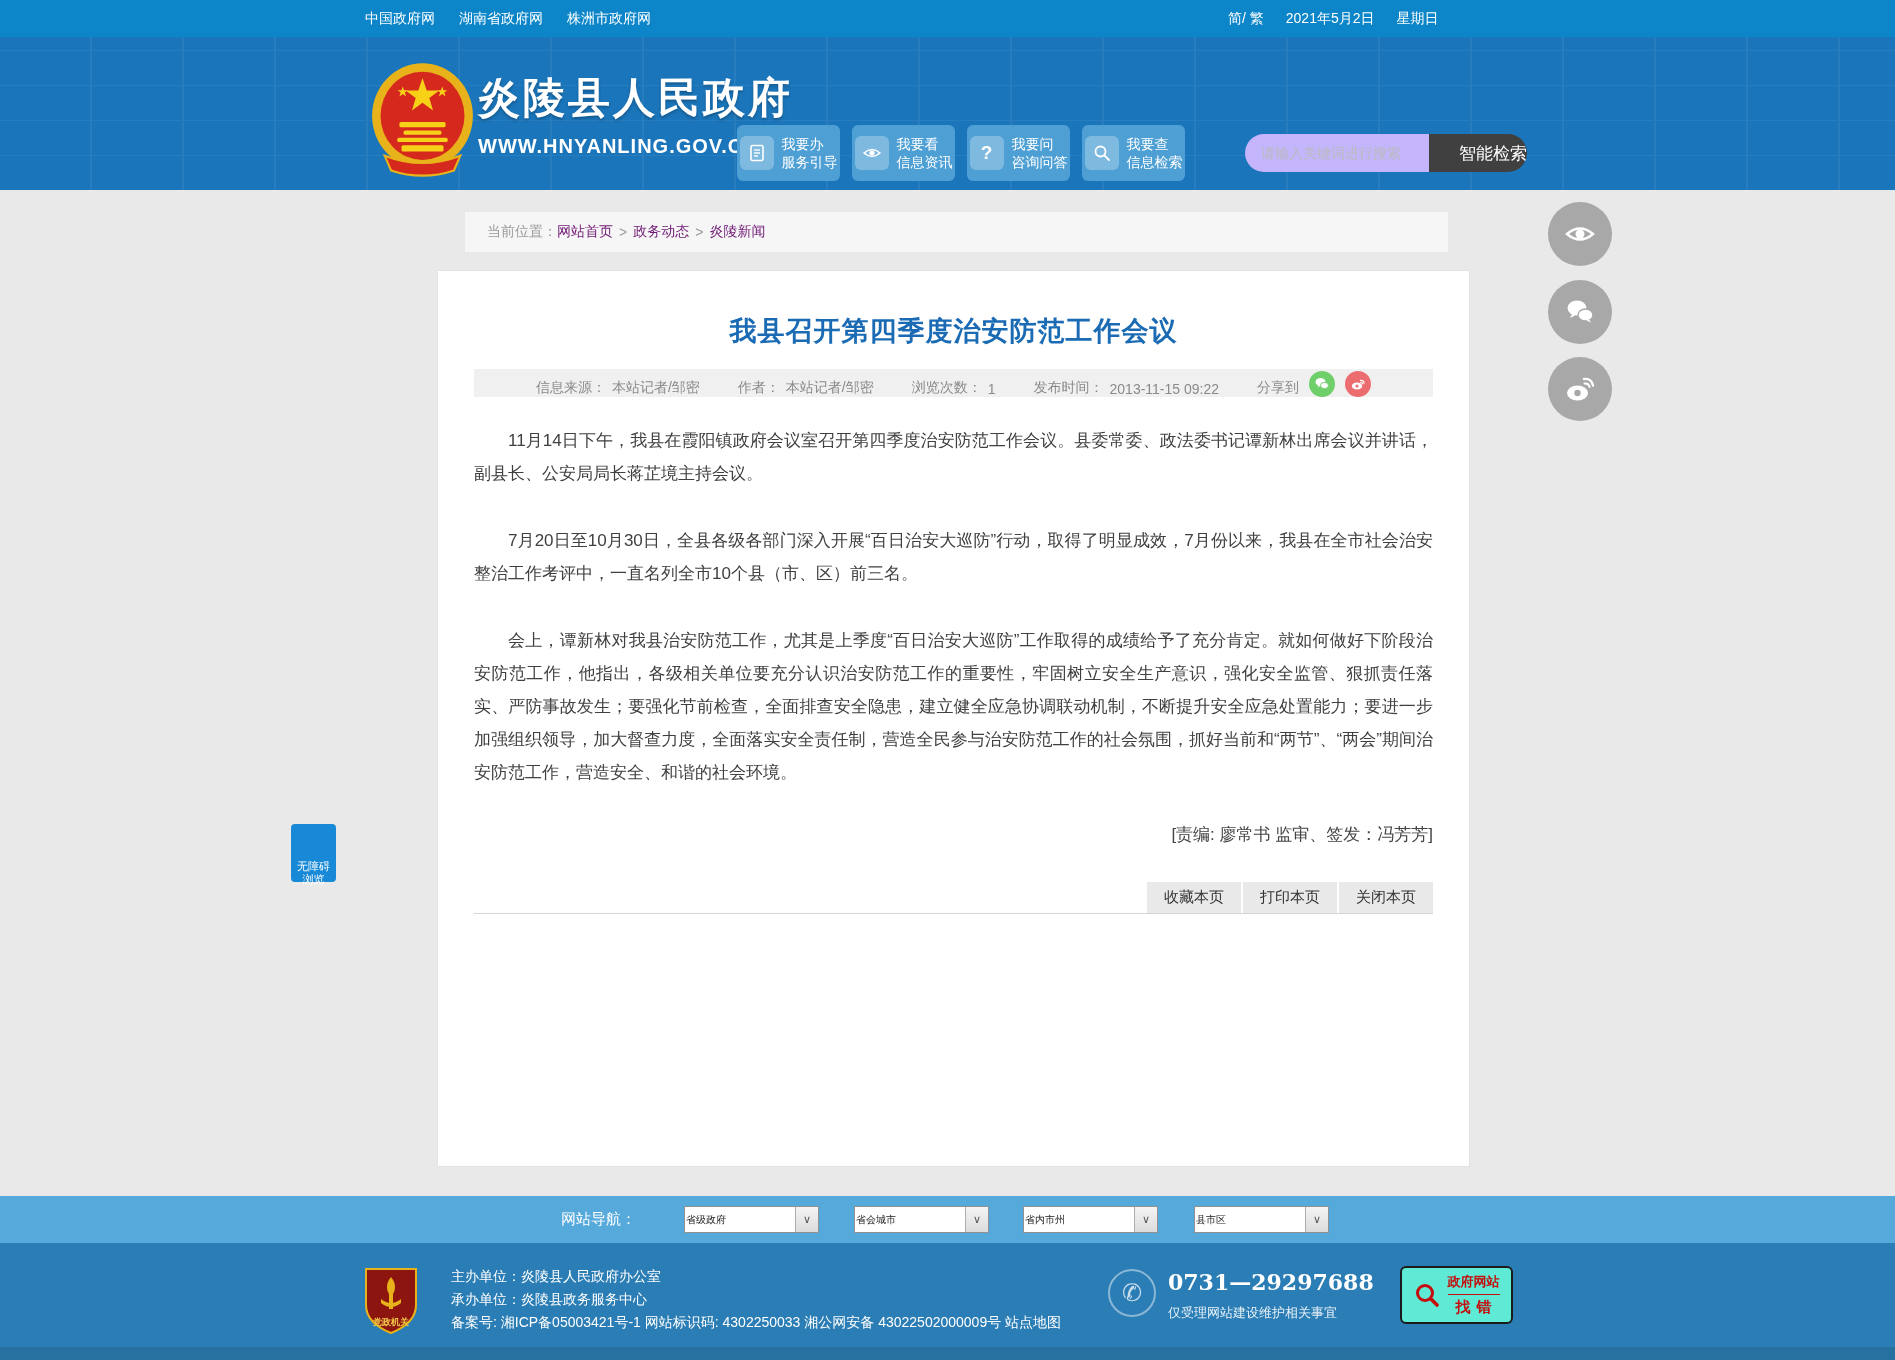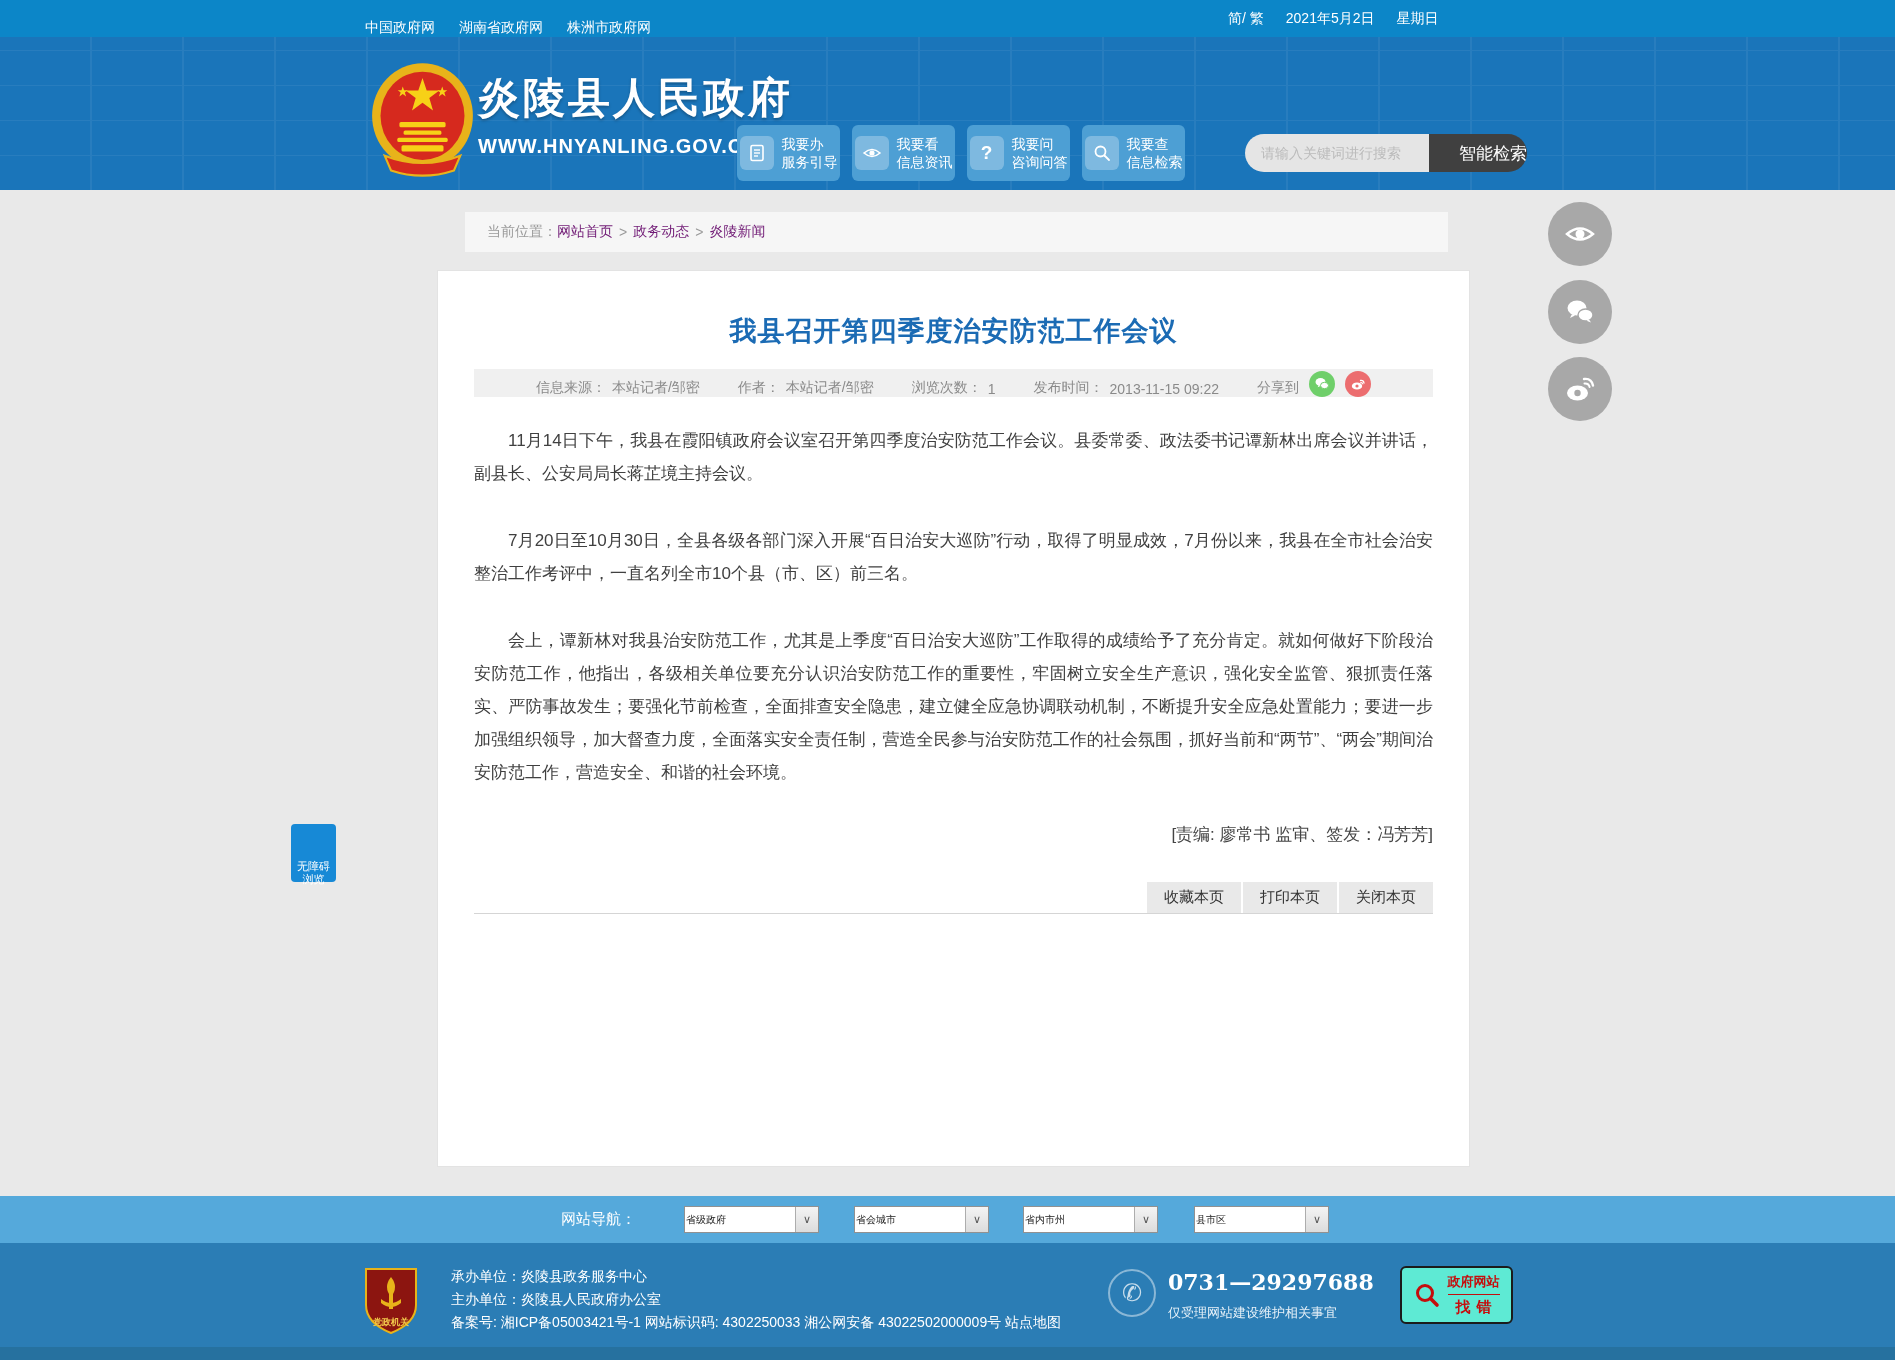--- a/index.html
+++ b/index.html
@@ -6,38 +6,38 @@
   html,body { width:1895px; height:1360px; }
   body {
     position:relative;
     font-family:"Liberation Sans","DejaVu Sans",sans-serif;
     background:#e9e9e9;
     overflow:hidden;
     color:#333;
   }
   
   .topbar { position:absolute; top:0; left:0; width:100%; height:37px; background:#0c86c8; }
-  .topbar-links { position:absolute; left:365px; top:0; height:37px; display:flex; align-items:flex-end; gap:24px; }
+  .topbar-links { position:absolute; left:365px; top:0; height:37px; display:flex; align-items:center; gap:24px; }
   .topbar-links span { color:#fff; font-size:14px; cursor:pointer; }
   .topbar-right { position:absolute; left:1228px; top:0; height:37px; display:flex; align-items:center; gap:22px; color:#fff; font-size:14px; }
   
   .header { position:absolute; top:37px; left:0; width:100%; height:153px; background:#1a75ba; overflow:hidden; }
   .header-deco { position:absolute; right:0; top:0; width:100%; height:100%; opacity:.06;
     background:repeating-linear-gradient(90deg, transparent 0 90px, #fff 90px 92px),
                repeating-linear-gradient(0deg, transparent 0 34px, #fff 34px 35px); }
   .emblem { position:absolute; left:370px; top:24px; width:105px; height:118px; }
   .site-ident { position:absolute; left:478px; top:33px; }
   .site-name { color:#fff; font-size:42px; font-weight:bold; letter-spacing:3px; text-shadow:0 2px 3px rgba(0,0,0,.25); }
   .site-url { color:#fff; font-size:20px; font-weight:bold; letter-spacing:1px; margin-top:9px; }
   .qbtns { position:absolute; left:737px; top:88px; display:flex; gap:12px; }
   .qbtn { width:103px; height:56px; background:#4d9fd4; border-radius:6px; display:flex; align-items:center; justify-content:center; gap:8px; cursor:pointer; }
   .qicon { width:34px; height:34px; border-radius:6px; background:rgba(255,255,255,.28); display:flex; align-items:center; justify-content:center; color:#fff; font-weight:bold; font-size:19px; flex:none; }
   .qtext { color:#fff; font-size:14px; line-height:18px; white-space:nowrap; }
   .searchbox { position:absolute; left:1245px; top:97px; height:38px; display:flex; }
-  .search-input { width:184px; height:38px; border:none; outline:none; background:#e5e5e5; border-radius:19px 0 0 19px; padding:16px 16px; font-size:14px; color:#333; }
+  .search-input { width:184px; height:38px; border:none; outline:none; background:#c4b5fd; border-radius:19px 0 0 19px; padding:16px 16px; font-size:14px; color:#333; }
   .search-input::placeholder { color:#bbb; }
   .search-btn { width:98px; height:38px; border:none; background:#404040; color:#fff; font-size:17px; border-radius:0 19px 19px 0; cursor:pointer;text-align:right; }
   
   .breadcrumb-bar { position:absolute; top:212px; left:465px; width:983px; height:40px; background:#f6f6f6; display:flex; align-items:center; padding-left:22px; font-size:14px; color:#9a9a9a; }
   .breadcrumb-bar a { color:#701a75; text-decoration:none; cursor:pointer; }
   .crumb-sep { margin:0 6px; }
   
   .card { position:absolute; top:270px; left:437px; width:1033px; height:897px; background:#fff; border:1px solid #e3e3e3; padding:0 36px; overflow:hidden; }
   .article-title { margin-top:42px; text-align:center; font-size:27px; font-weight:bold; color:#1b6bb4; letter-spacing:1px; }
   .metabar { margin-top:20px; height:28px; background:#f0f0f0; display:flex; align-items:flex-end; justify-content:center; gap:6px; font-size:14px; color:#8a8a8a; }
@@ -238,22 +238,22 @@
 <div class="footer">
   <svg class="badge-shield" viewBox="0 0 56 70">
     <path d="M3 4 L53 4 L53 40 Q53 58 28 68 Q3 58 3 40 Z" fill="#8c1510" stroke="#e8b31a" stroke-width="2"></path>
     <path d="M28 12 Q36 22 28 32 Q20 22 28 12 Z" fill="#e8b31a"></path>
     <rect x="26" y="26" width="4" height="18" fill="#e8b31a"></rect>
     <path d="M18 34 Q28 42 38 34 L38 38 Q28 46 18 38 Z" fill="#e8b31a"></path>
     <text x="28" y="60" text-anchor="middle" font-size="9" fill="#f2c94c" font-weight="bold">党政机关</text>
   </svg>
 
   <div class="footer-text">
+    <div><span>主办单位：</span><span>炎陵县人民政府办公室</span></div>
     <div><span>承办单位：</span><span>炎陵县政务服务中心</span></div>
-    <div><span>主办单位：</span><span>炎陵县人民政府办公室</span></div>
     <div><span>备案号: 湘ICP备05003421号-1 网站标识码: 4302250033 湘公网安备 43022502000009号</span> <a>站点地图</a></div>
   </div>
 
   <div class="phone-wrap">
     <span class="phone-circle">✆</span>
     <span class="phone-info">
       <div class="phone-num">0731—29297688</div>
       <div class="phone-note">仅受理网站建设维护相关事宜</div>
     </span>
   </div>

